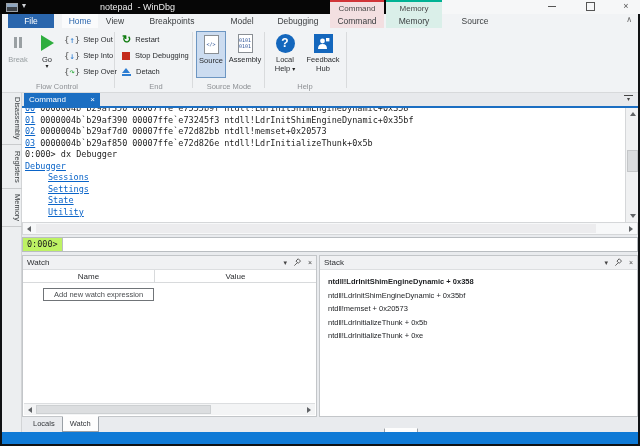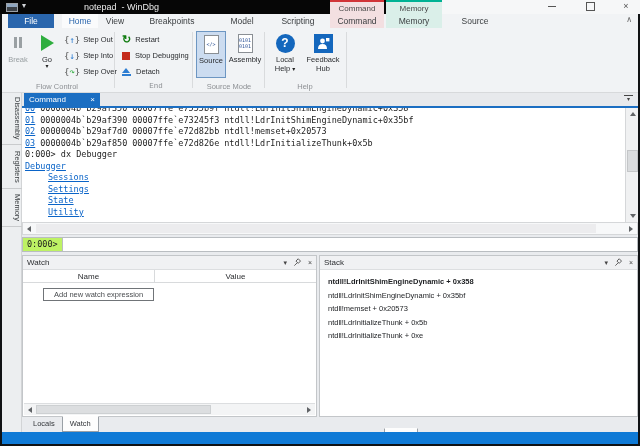--- a/index.html
+++ b/index.html
@@ -7,21 +7,21 @@
     font-family:"Liberation Sans", sans-serif; }
   .window { position:relative; width:640px; height:446px; background:#101214; }
 
   
   .titlebar { position:absolute; left:0; top:0; width:640px; height:14px; background:#060606; }
   .titlebar-light { position:absolute; left:442px; top:0; right:0; height:14px; background:#f6f7f8; }
   .appicon { position:absolute; left:6px; top:3px; width:12px; height:9px;
     background:#3b4046; border:1px solid #9aa0a6; }
   .appicon::before { content:""; display:block; height:3px; background:#8fa6c0; }
   .qat-caret { position:absolute; left:22px; top:1px; font-size:8px; color:#cfd3d7; }
-  .apptitle { position:absolute; left:84px; top:2px; font-size:9px; color:#ececec; white-space:pre; }
+  .apptitle { position:absolute; left:100px; top:2px; font-size:9px; color:#ececec; white-space:pre; }
   .ctxhdr { position:absolute; top:0; height:14px; font-size:8px; text-align:center;
     line-height:13px; color:#4a4a4a; }
   .ctxhdr.cmd { left:330px; width:54px; background:#f3dfe1; border-top:2px solid #d13438; }
   .ctxhdr.mem { left:386px; width:56px; background:#daefe9; border-top:2px solid #00b294; }
   .winbtn { position:absolute; top:0; width:24px; height:14px; color:#555; text-align:center;
     line-height:13px; font-size:9px; cursor:default; }
   .winbtn.min { left:540px; } .winbtn.max { left:578px; } .winbtn.close { left:614px; }
   .winbtn.min::before { content:""; display:inline-block; width:8px; height:1px; background:#555; vertical-align:middle; }
   .winbtn.max::before { content:""; display:inline-block; width:7px; height:7px; border:1px solid #555; vertical-align:middle; }
 
@@ -172,21 +172,21 @@
     <div class="winbtn max"></div>
     <div class="winbtn close">×</div>
   </div>
 
   <div class="tabrow">
     <div class="mtab file">File</div>
     <div class="mtab home">Home</div>
     <div class="mtab view">View</div>
     <div class="mtab breakpoints">Breakpoints</div>
     <div class="mtab model">Model</div>
-    <div class="mtab scripting">Scripting</div>
+    <div class="mtab scripting">Debugging</div>
     <div class="ctxtab cmd">Command</div>
     <div class="ctxtab mem">Memory</div>
     <div class="ctxtab src">Source</div>
     <div class="collapse">∧</div>
   </div>
 
   <div class="ribbon">
 
     <div class="bigbtn disabled" style="left:2px;width:28px;">
       <div class="ic">
@@ -224,21 +224,21 @@
       <span class="stopic"></span>
       <span>Stop Debugging</span>
     </div>
     <div class="smallbtn" style="left:120px;top:36px;">
       <span class="ejectic">
           <div class="tri"></div>
           <div class="bar"></div>
         </span>
       <span>Detach</span>
     </div>
-    <div class="glabel" style="left:120px;width:68px;font-family:Liberation Mono, monospace;">End</div>
+    <div class="glabel" style="left:120px;width:68px;">End</div>
     <div class="gsep" style="left:190px;"></div>
 
     <div class="bigbtn selected" style="left:194px;width:30px;height:47px;">
       <div class="ic">
           <div class="docic">&lt;/&gt;</div>
         </div>
       <div class="lbl">Source</div>
     </div>
     <div class="bigbtn" style="left:226px;width:34px;height:47px;">
       <div class="ic">

